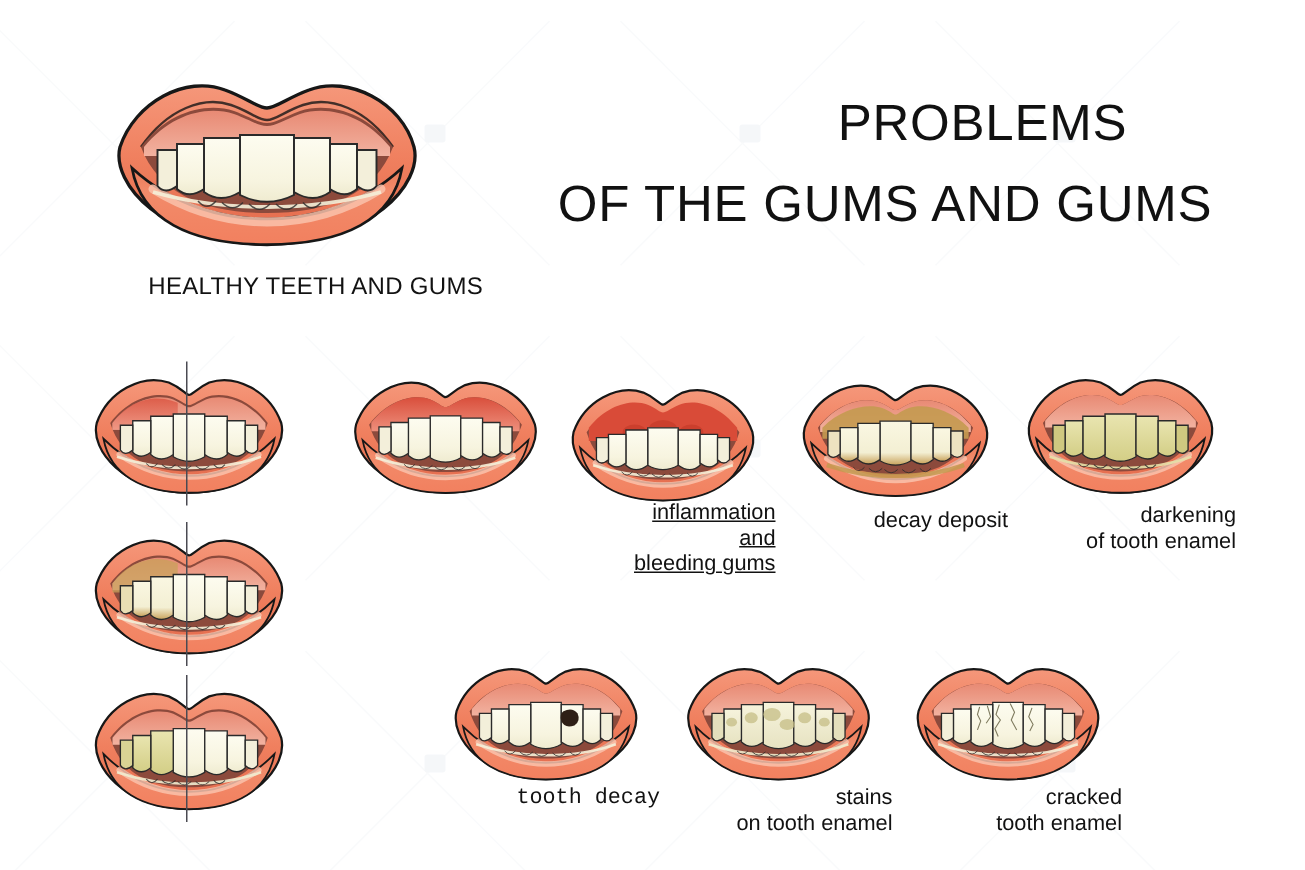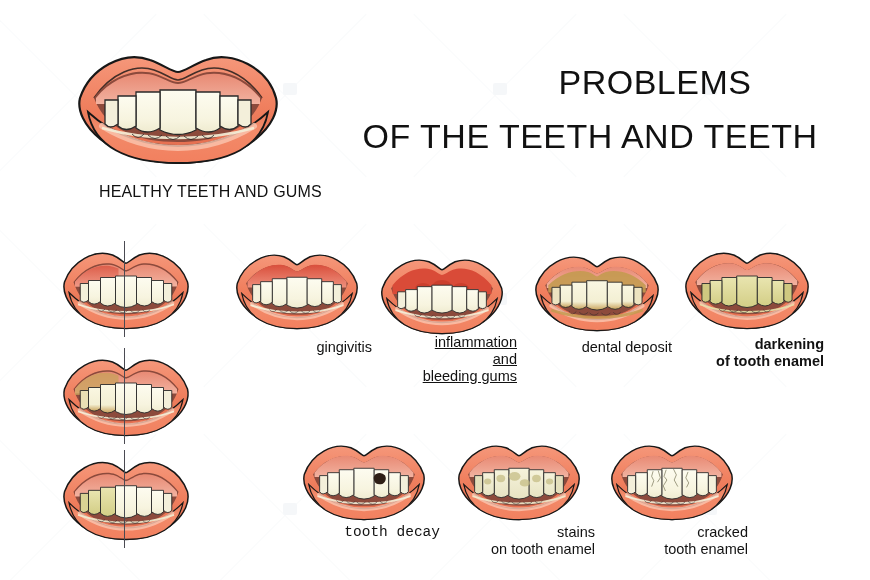--- a/index.html
+++ b/index.html
@@ -92,21 +92,21 @@
     <div class="wm-dot" style="left:283px;top:293px;"></div>
     <div class="wm-dot" style="left:493px;top:293px;"></div>
     <div class="wm-dot" style="left:703px;top:293px;"></div>
     <div class="wm-dot" style="left:73px;top:503px;"></div>
     <div class="wm-dot" style="left:283px;top:503px;"></div>
     <div class="wm-dot" style="left:493px;top:503px;"></div>
     <div class="wm-dot" style="left:703px;top:503px;"></div>
   </div>
 
   <div class="title title-l1">PROBLEMS</div>
-  <div class="title title-l2">OF THE TEETH AND TEETH</div>
+  <div class="title title-l2">OF THE GUMS AND GUMS</div>
 
   <svg width="0" height="0" style="position:absolute" aria-hidden="true">
     <defs>
       <linearGradient id="lipTop" x1="0" y1="0" x2="0" y2="1">
         <stop offset="0%" stop-color="#F5977A"></stop>
         <stop offset="45%" stop-color="#F0805F"></stop>
         <stop offset="100%" stop-color="#E2694B"></stop>
       </linearGradient>
       <linearGradient id="lipBot" x1="0" y1="0" x2="0" y2="1">
         <stop offset="0%" stop-color="#E97A59"></stop>
@@ -305,21 +305,20 @@
       <path d="M24 82 C48 90 70 92 88 92 C106 92 130 90 152 82" fill="none" stroke="#F4F0D8" stroke-width="2.4" opacity=".9"></path>
       <g stroke="#2a2a2a" stroke-width=".9" fill="none" opacity=".8">
         <path d="M50 88 q5 6 10 0"></path>
           <path d="M64 89 q6 6 12 0"></path>
         <path d="M78 90 q6 6 12 0"></path>
           <path d="M94 90 q6 6 12 0"></path>
         <path d="M110 89 q5 6 10 0"></path>
       </g>
     </svg>
   </div>
-  <div class="caption" style="left:222px;top:339px;width:150px;">gingivitis</div>
 
   <div class="mouth" style="left:378px;top:250px;width:128px;height:88px;">
     <svg viewBox="0 0 176 120" preserveAspectRatio="none">
       <path d="M6 52 C16 24 46 8 70 16 C82 21 85 27 88 27 C91 27 95 21 106 16 C130 8 160 24 170 52
                C176 76 146 113 88 114 C30 113 0 76 6 52 Z" fill="url(#lipTop)" stroke="#171717" stroke-width="2"></path>
       <path d="M12 66 C38 92 66 99 88 99 C110 99 138 92 164 66
                C158 98 130 114 88 114 C46 114 18 98 12 66 Z" fill="url(#lipBot)" stroke="#171717" stroke-width="1.6"></path>
       <path d="M26 80 C48 95 70 100 88 100 C106 100 128 95 150 80" fill="none" stroke="#FAC2AC" stroke-width="5" stroke-linecap="round" opacity=".85"></path>
       <path d="M18 52 C36 28 60 24 74 29 C83 33 85 36 88 36 C91 36 94 33 103 29
                C117 24 140 28 158 52 C148 84 122 95 88 95 C54 95 28 84 18 52 Z" fill="#8C4A3C"></path>
@@ -381,21 +380,21 @@
       <path d="M26 86 C50 94 70 96 88 96 C106 96 128 94 150 86" fill="none" stroke="#C49A50" stroke-width="4" opacity=".85"></path>
       <g stroke="#2a2a2a" stroke-width=".9" fill="none" opacity=".8">
         <path d="M50 88 q5 6 10 0"></path>
           <path d="M64 89 q6 6 12 0"></path>
         <path d="M78 90 q6 6 12 0"></path>
           <path d="M94 90 q6 6 12 0"></path>
         <path d="M110 89 q5 6 10 0"></path>
       </g>
     </svg>
   </div>
-  <div class="caption" style="left:522px;top:339px;width:150px;">dental deposit</div>
+  <div class="caption" style="left:522px;top:339px;width:150px;">decay deposit</div>
 
   <div class="mouth" style="left:682px;top:243px;width:130px;height:90px;">
     <svg viewBox="0 0 176 120" preserveAspectRatio="none">
       <path d="M6 52 C16 24 46 8 70 16 C82 21 85 27 88 27 C91 27 95 21 106 16 C130 8 160 24 170 52
                C176 76 146 113 88 114 C30 113 0 76 6 52 Z" fill="url(#lipTop)" stroke="#171717" stroke-width="2"></path>
       <path d="M12 66 C38 92 66 99 88 99 C110 99 138 92 164 66
                C158 98 130 114 88 114 C46 114 18 98 12 66 Z" fill="url(#lipBot)" stroke="#171717" stroke-width="1.6"></path>
       <path d="M26 80 C48 95 70 100 88 100 C106 100 128 95 150 80" fill="none" stroke="#FAC2AC" stroke-width="5" stroke-linecap="round" opacity=".85"></path>
       <path d="M18 52 C36 28 60 24 74 29 C83 33 85 36 88 36 C91 36 94 33 103 29
                C117 24 140 28 158 52 C148 84 122 95 88 95 C54 95 28 84 18 52 Z" fill="#8C4A3C"></path>
@@ -413,21 +412,21 @@
       <path d="M24 82 C48 90 70 92 88 92 C106 92 130 90 152 82" fill="none" stroke="#E5E0A8" stroke-width="2.4" opacity=".9"></path>
       <g stroke="#2a2a2a" stroke-width=".9" fill="none" opacity=".85">
         <path d="M50 88 q5 6 10 0"></path>
           <path d="M64 89 q6 6 12 0"></path>
         <path d="M78 90 q6 6 12 0"></path>
           <path d="M94 90 q6 6 12 0"></path>
         <path d="M110 89 q5 6 10 0"></path>
       </g>
     </svg>
   </div>
-  <div class="caption" style="left:672px;top:336px;width:152px;font-weight:bold;">darkening
+  <div class="caption" style="left:672px;top:336px;width:152px;">darkening
 of tooth enamel</div>
 
   <div class="mouth" style="left:300px;top:436px;width:128px;height:88px;">
     <svg viewBox="0 0 176 120" preserveAspectRatio="none">
       <path d="M6 52 C16 24 46 8 70 16 C82 21 85 27 88 27 C91 27 95 21 106 16 C130 8 160 24 170 52
                C176 76 146 113 88 114 C30 113 0 76 6 52 Z" fill="url(#lipTop)" stroke="#171717" stroke-width="2"></path>
       <path d="M12 66 C38 92 66 99 88 99 C110 99 138 92 164 66
                C158 98 130 114 88 114 C46 114 18 98 12 66 Z" fill="url(#lipBot)" stroke="#171717" stroke-width="1.6"></path>
       <path d="M26 80 C48 95 70 100 88 100 C106 100 128 95 150 80" fill="none" stroke="#FAC2AC" stroke-width="5" stroke-linecap="round" opacity=".85"></path>
       <path d="M18 52 C36 28 60 24 74 29 C83 33 85 36 88 36 C91 36 94 33 103 29

